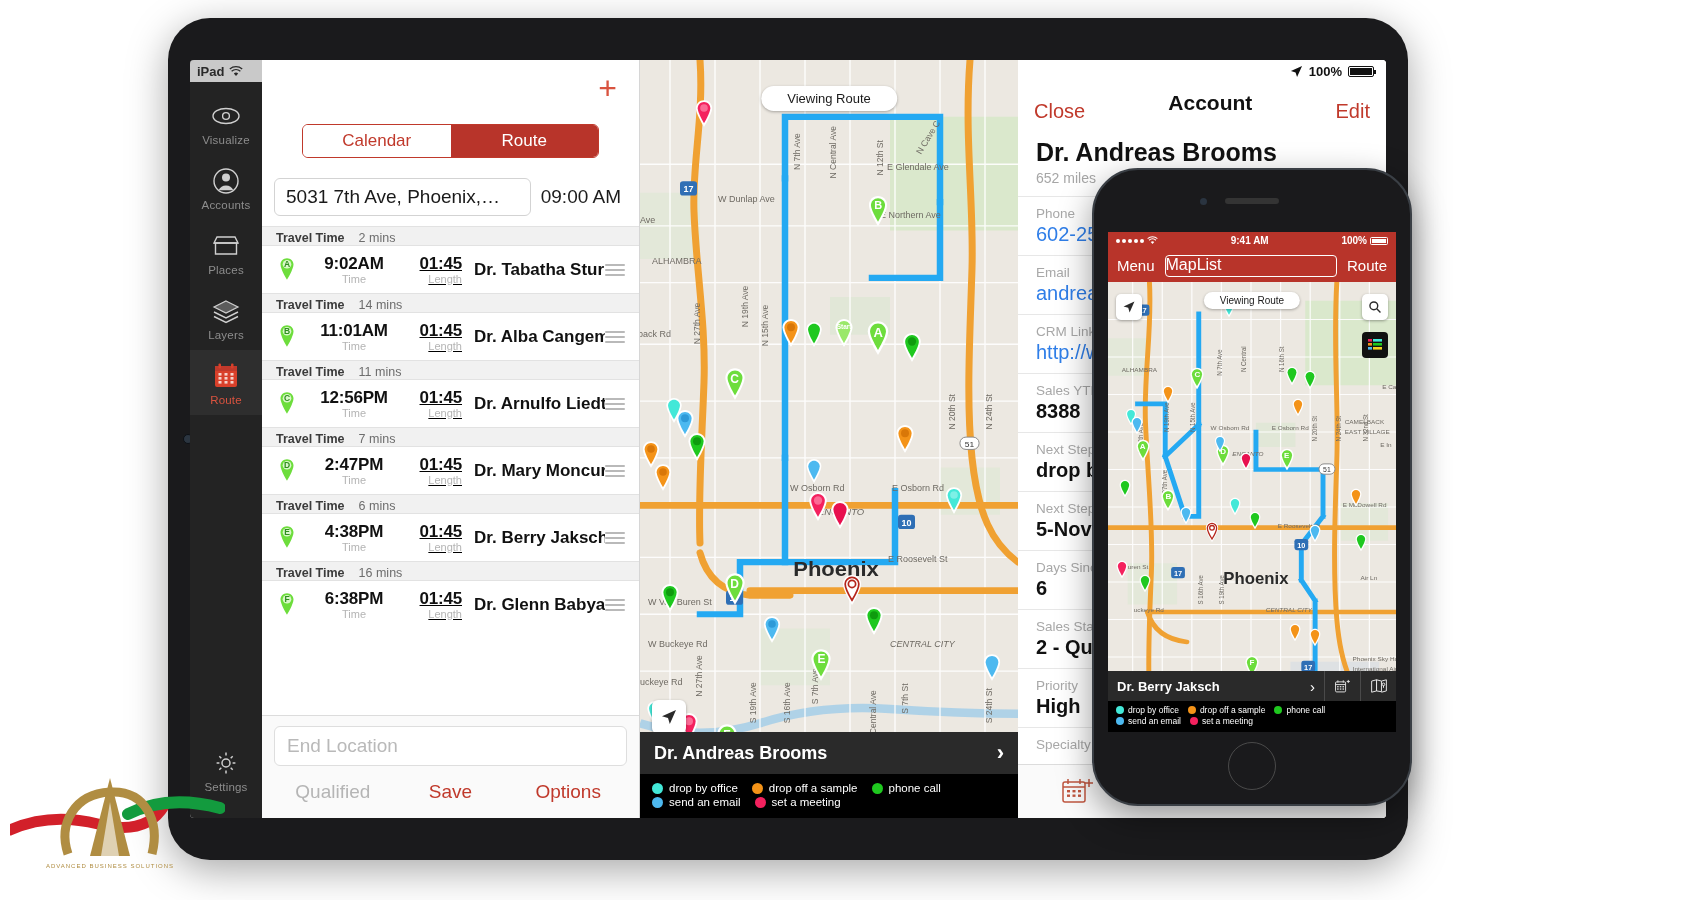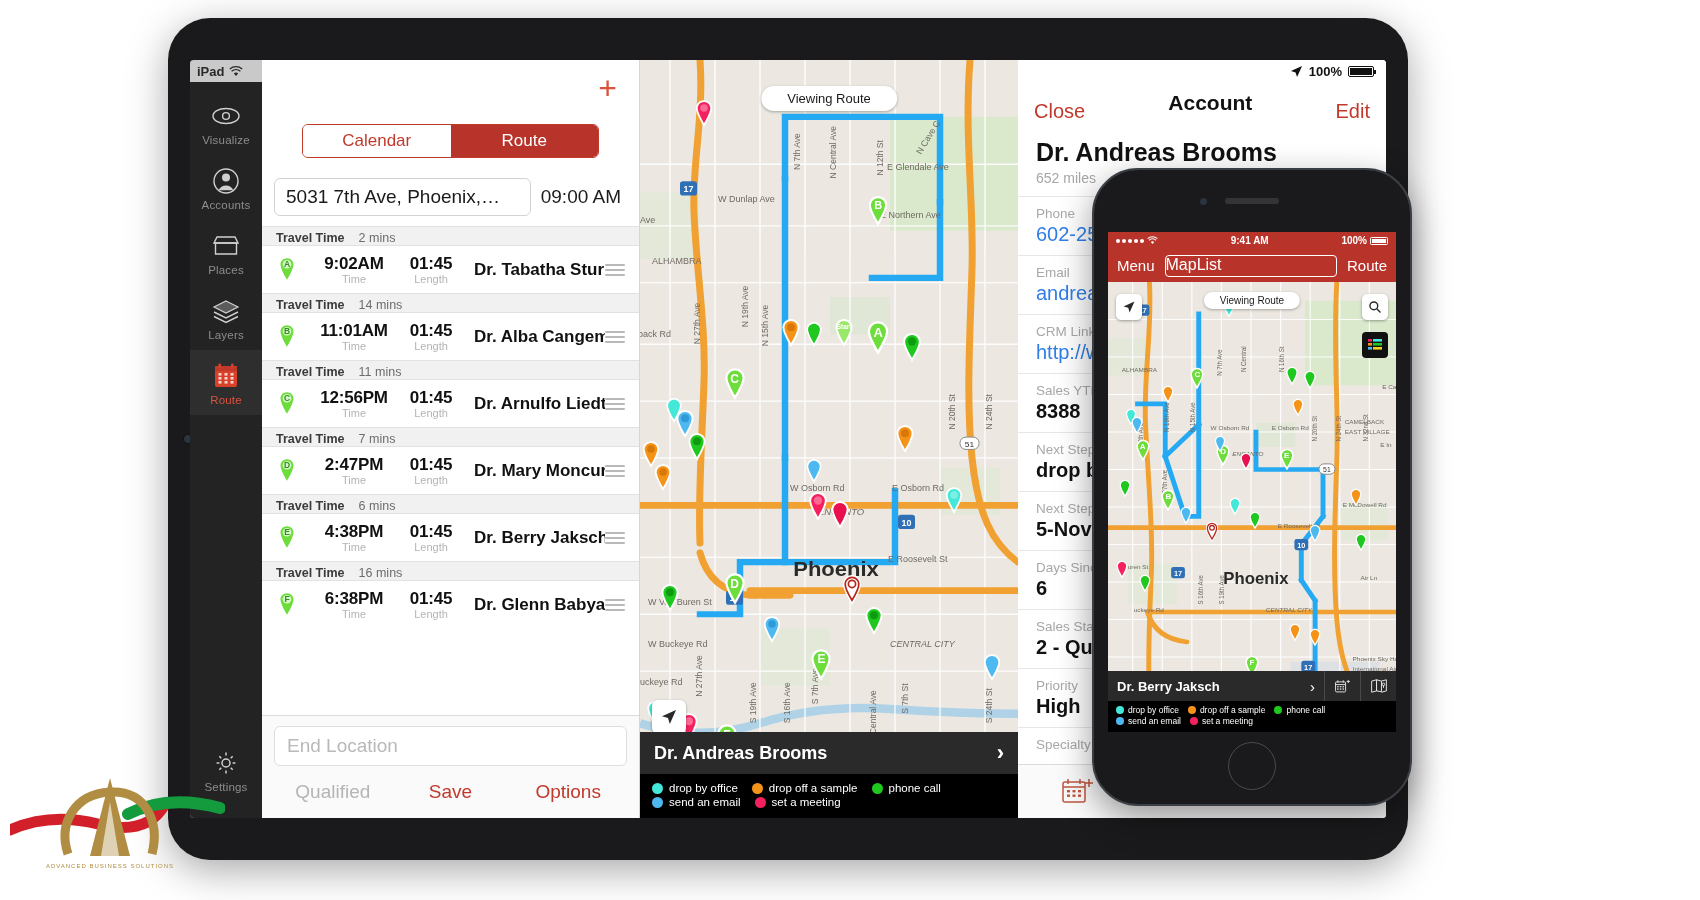--- a/index.html
+++ b/index.html
@@ -99,21 +99,21 @@
   }
   .pin {
     width:22px; height:30px; position:relative; flex:0 0 22px; margin-right:10px;
   }
   .pin svg { width:100%; height:100%; display:block; }
   .pin .pin-letter {
     position:absolute; left:0; right:0; top:4px; text-align:center;
     font-size:8.5px; font-weight:700; color:#2f8f1f;
   }
   .col-time { width:92px; flex:0 0 92px; text-align:center; }
-  .col-len  { width:62px; flex:0 0 62px; text-align:center; }
+  .col-len  { width:62px; flex:0 0 62px; text-align:right;text-decoration:underline; }
   .big { font-size:17px; font-weight:700; color:#111; letter-spacing:-.2px; }
   .sub { font-size:11px; color:#b4b4b4; margin-top:-1px; }
   .col-name { flex:1; font-size:17px; font-weight:700; color:#111; padding-left:12px;
     white-space:nowrap; overflow:hidden; }
   .grip { width:20px; flex:0 0 20px; margin-right:4px; }
   .grip i { display:block; height:2px; background:#b9b9b9; border-radius:1px; margin:3px 0; }
 
   .list-foot { background:#fafafa; border-top:1px solid #dcdcdc; padding:10px 12px 0; }
   .end-input {
     height:40px; border:1px solid #dedede; border-radius:6px; background:#fff;

